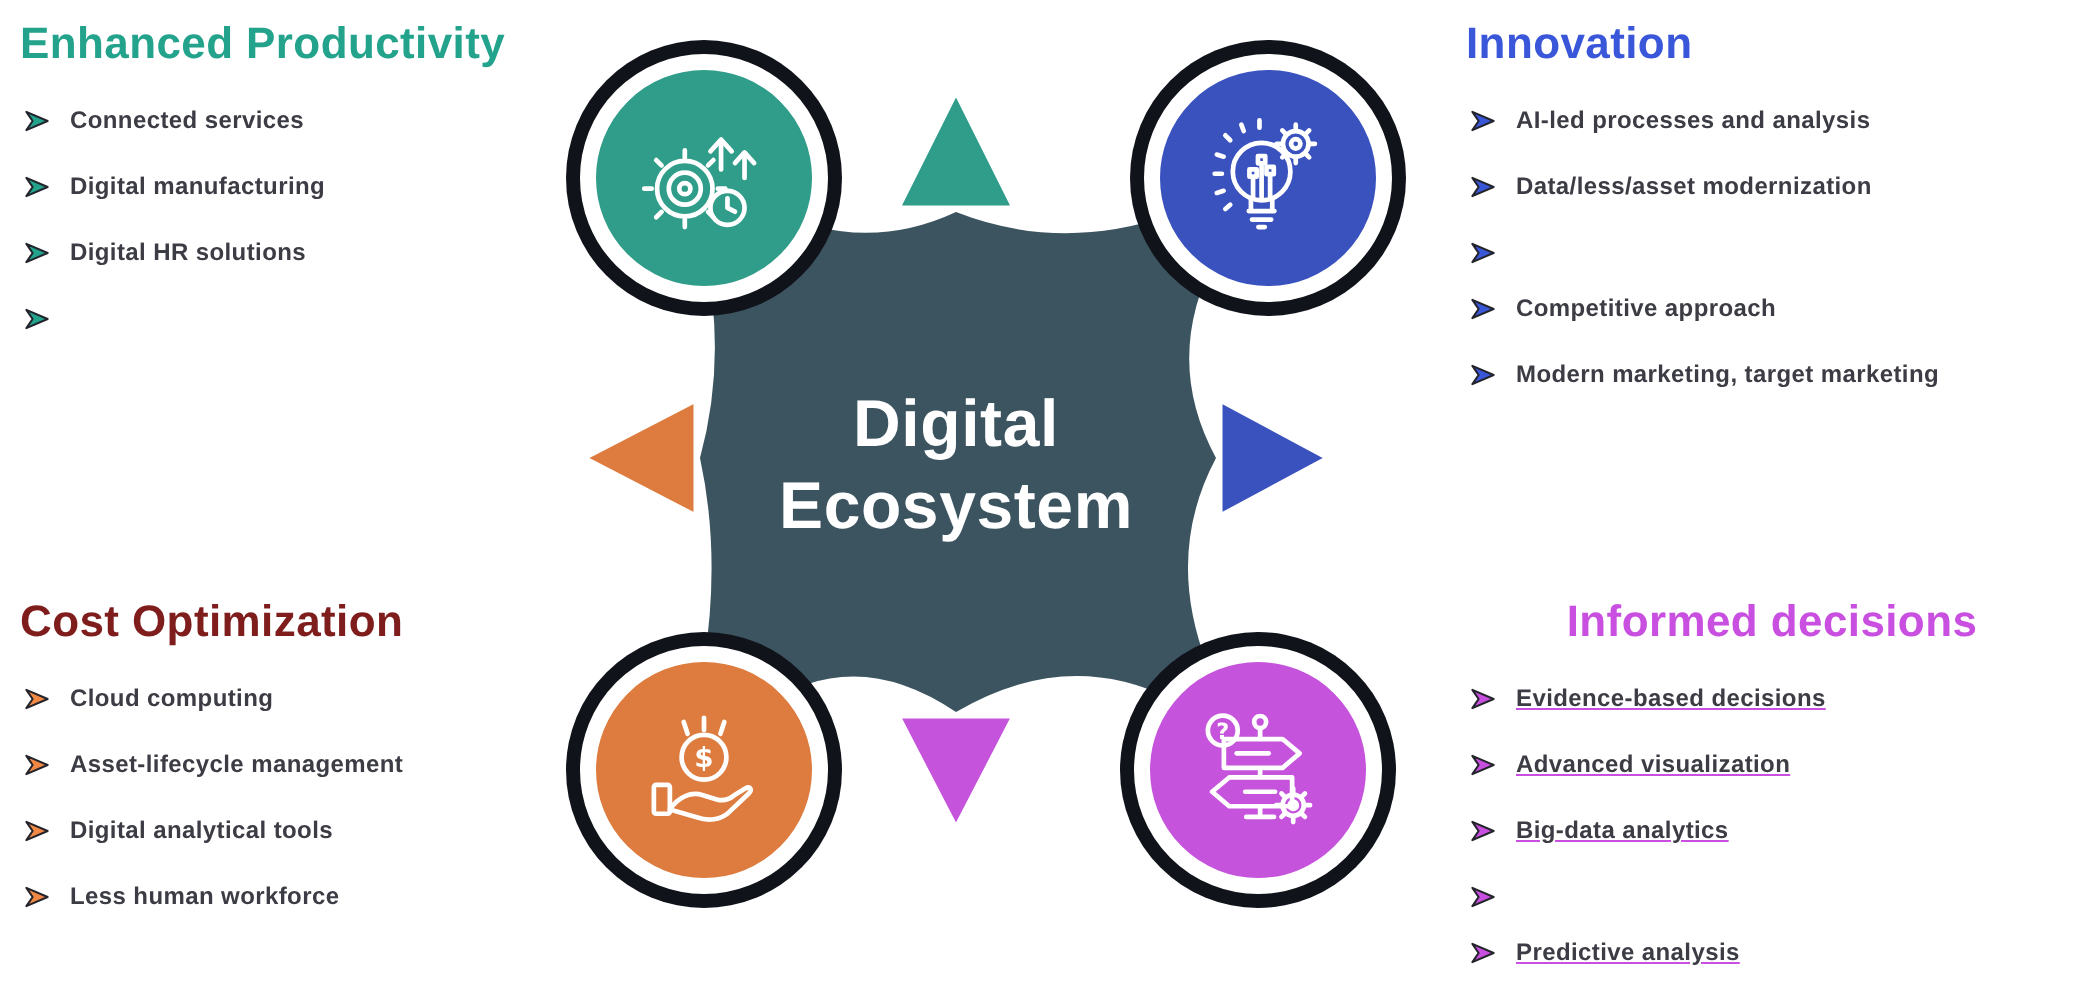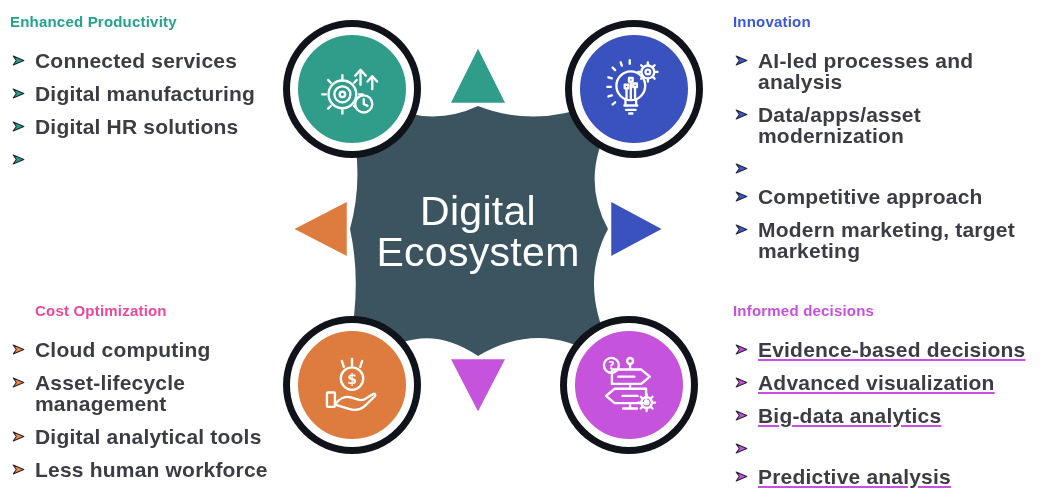--- a/index.html
+++ b/index.html
@@ -4,32 +4,32 @@
 <style>
   html,body{margin:0;padding:0;background:#fff;}
   .canvas{position:relative;width:1043px;height:501px;background:#FFFFFF;overflow:hidden;
           font-family:"Liberation Sans",sans-serif;}
   .center-svg{position:absolute;left:0;top:0;width:1043px;height:501px;z-index:1;}
   .circle{position:absolute;width:108px;height:108px;border:8px solid #fff;border-radius:50%;
           z-index:2;display:flex;align-items:center;justify-content:center;
           box-shadow:0 0 0 7px #10131A;}
   .circle svg{width:64px;height:64px;}
   .center-title{position:absolute;left:358px;top:191px;width:240px;z-index:2;text-align:center;
-          color:#fff;font-size:41px;font-weight:400;line-height:41px;letter-spacing:.3px;}
+          color:#fff;font-size:33px;font-weight:700;line-height:41px;letter-spacing:.3px;}
   .center-title span{display:block;}
   .quad{position:absolute;z-index:3;}
   .q-tl{left:10px;top:8px;width:272px;}
   .q-tr{left:733px;top:8px;width:306px;}
   .q-bl{left:10px;top:297px;width:288px;}
   .q-br{left:733px;top:297px;width:306px;}
-  .quad h2{margin:0 0 14px 0;font-size:15px;line-height:28px;font-weight:700;letter-spacing:.2px;}
+  .quad h2{margin:0 0 14px 0;font-size:22px;line-height:28px;font-weight:700;letter-spacing:.2px;}
   .q-list{list-style:none;margin:0;padding:0;}
   .q-item{display:flex;align-items:flex-start;margin-bottom:12px;line-height:21px;}
   .q-item .bullet{width:13px;height:11px;flex:0 0 13px;margin:5px 10px 0 2px;}
-  .q-item span{color:#3C3C45;font-size:21px;font-weight:600;letter-spacing:.2px;white-space:pre-line;}
+  .q-item span{color:#3C3C45;font-size:12px;font-weight:600;letter-spacing:.2px;white-space:pre-line;}
 </style>
 </head>
 <body>
 
 <div class="canvas">
 
   <svg class="center-svg" viewBox="0 0 1043 501">
     <path d="M329,63 Q405,140 478,106 Q565,140 660,65 Q565,150 608,229 Q565,310 654,410 Q570,302 478,356 Q398,302 330,412 Q368,312 350,229 Q372,148 329,63 Z" fill="#3C5460"></path>
     <polygon points="449,104 507,104 478,46" stroke="#fff" stroke-width="2.5" stroke-linejoin="round" fill="#2F9D89"></polygon>
     <polygon points="610,200 610,258 664,229" stroke="#fff" stroke-width="2.5" stroke-linejoin="round" fill="#3A52BE"></polygon>
@@ -142,21 +142,21 @@
       <li class="q-item">
         <svg class="bullet" viewBox="0 0 14 12">
             <path d="M1.2,1 L12.8,6 L1.2,11 L4.6,6 Z" fill="currentColor" stroke="#23232B" stroke-width="1.1" stroke-linejoin="round"></path>
           </svg>
         <span>AI-led processes and analysis</span>
         </li>
       <li class="q-item">
         <svg class="bullet" viewBox="0 0 14 12">
             <path d="M1.2,1 L12.8,6 L1.2,11 L4.6,6 Z" fill="currentColor" stroke="#23232B" stroke-width="1.1" stroke-linejoin="round"></path>
           </svg>
-        <span>Data/apps/asset modernization</span>
+        <span>Data/less/asset modernization</span>
         </li>
       <li class="q-item">
         <svg class="bullet" viewBox="0 0 14 12">
             <path d="M1.2,1 L12.8,6 L1.2,11 L4.6,6 Z" fill="currentColor" stroke="#23232B" stroke-width="1.1" stroke-linejoin="round"></path>
           </svg>
         </li>
       <li class="q-item">
         <svg class="bullet" viewBox="0 0 14 12">
             <path d="M1.2,1 L12.8,6 L1.2,11 L4.6,6 Z" fill="currentColor" stroke="#23232B" stroke-width="1.1" stroke-linejoin="round"></path>
           </svg>
@@ -165,21 +165,21 @@
       <li class="q-item">
         <svg class="bullet" viewBox="0 0 14 12">
             <path d="M1.2,1 L12.8,6 L1.2,11 L4.6,6 Z" fill="currentColor" stroke="#23232B" stroke-width="1.1" stroke-linejoin="round"></path>
           </svg>
         <span>Modern marketing, target marketing</span>
         </li>
     </ul>
   </div>
 
   <div class="quad q-bl">
-    <h2 style="color: #ec4899; margin-left: 25px;">Cost Optimization</h2>
+    <h2 style="color: #7f1d1d;">Cost Optimization</h2>
     <ul class="q-list" style="color: rgb(241, 137, 69);">
       <li class="q-item">
         <svg class="bullet" viewBox="0 0 14 12">
             <path d="M1.2,1 L12.8,6 L1.2,11 L4.6,6 Z" fill="currentColor" stroke="#23232B" stroke-width="1.1" stroke-linejoin="round"></path>
           </svg>
         <span>Cloud computing</span>
         </li>
       <li class="q-item">
         <svg class="bullet" viewBox="0 0 14 12">
             <path d="M1.2,1 L12.8,6 L1.2,11 L4.6,6 Z" fill="currentColor" stroke="#23232B" stroke-width="1.1" stroke-linejoin="round"></path>
@@ -195,21 +195,21 @@
       <li class="q-item">
         <svg class="bullet" viewBox="0 0 14 12">
             <path d="M1.2,1 L12.8,6 L1.2,11 L4.6,6 Z" fill="currentColor" stroke="#23232B" stroke-width="1.1" stroke-linejoin="round"></path>
           </svg>
         <span>Less human workforce</span>
         </li>
     </ul>
   </div>
 
   <div class="quad q-br">
-    <h2 style="color: rgb(201, 79, 224);">Informed decisions</h2>
+    <h2 style="color: rgb(201, 79, 224); text-align: center;">Informed decisions</h2>
     <ul class="q-list" style="color: rgb(201, 79, 224); text-decoration: underline;">
       <li class="q-item">
         <svg class="bullet" viewBox="0 0 14 12">
             <path d="M1.2,1 L12.8,6 L1.2,11 L4.6,6 Z" fill="currentColor" stroke="#23232B" stroke-width="1.1" stroke-linejoin="round"></path>
           </svg>
         <span>Evidence-based decisions</span>
         </li>
       <li class="q-item">
         <svg class="bullet" viewBox="0 0 14 12">
             <path d="M1.2,1 L12.8,6 L1.2,11 L4.6,6 Z" fill="currentColor" stroke="#23232B" stroke-width="1.1" stroke-linejoin="round"></path>

